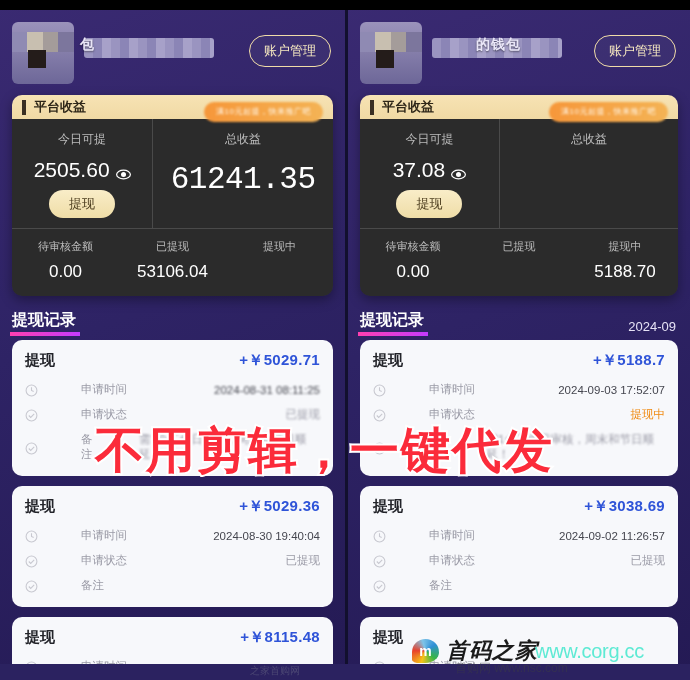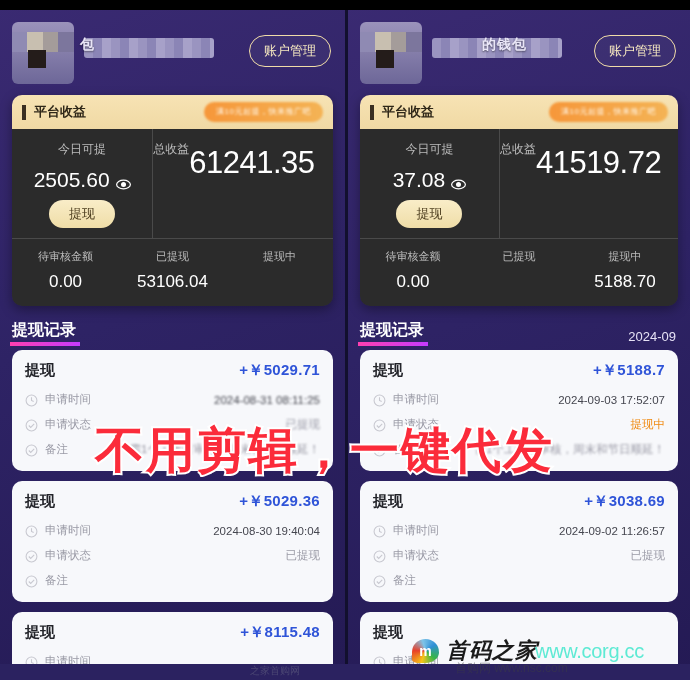--- a/index.html
+++ b/index.html
@@ -44,33 +44,33 @@
   .acct-btn {
     position:absolute; right:14px; top:35px;
     border:1px solid #f0dca8; color:#f6e8c0; background:rgba(255,255,255,.04);
     font-size:13px; padding:6px 14px; border-radius:20px; white-space:nowrap;
   }
 
   
   .earn-card { margin:0 12px; border-radius:10px; overflow:hidden; box-shadow:0 4px 12px rgba(0,0,0,.35); }
   .earn-head {
     background:linear-gradient(180deg,#f7e3b4,#f0d9a4);
-    height:34px; display:flex; align-items:center; padding:0 10px; position:relative;
+    height:24px; display:flex; align-items:center; padding:0 10px; position:relative;
   }
   .earn-head .bar { width:4px; height:15px; background:#3a2f22; margin-right:8px; }
   .earn-head .t { font-size:13px; color:#2f2718; font-weight:600; }
   .promo {
     position:absolute; right:10px; top:7px; height:20px; line-height:20px;
     background:linear-gradient(90deg,#f6973a,#f4b355); border-radius:12px;
     padding:0 12px; font-size:8px; color:#fff6e6; filter:blur(0.9px); letter-spacing:.5px;
   }
   .earn-body { background:#2b2b2b; padding:0; }
   .earn-top { display:flex; min-height:108px; }
   .col-l { flex:0 0 44%; border-right:1px solid #4a4a4a; padding:12px 0 10px; text-align:center; }
-  .col-r { flex:1; padding:12px 0 10px; text-align:center; display:flex; justify-content:flex-start; }
+  .col-r { flex:1; padding:12px 0 10px; text-align:center; display:flex; flex-direction:column; justify-content:flex-start;font-family:Liberation Mono, monospace; }
   .lbl { font-size:12px; color:#bdbdbd; margin-bottom:10px; }
   .today { font-size:21px; color:#fff; font-weight:400; display:inline-flex; align-items:center; gap:6px; }
   .eye { display:inline-block; width:15px; height:15px; }
   .wbtn {
     margin-top:8px; display:inline-block; background:linear-gradient(180deg,#f9edc8,#efdda7);
     color:#4a3b1d; font-size:13px; padding:5px 20px; border-radius:14px;
   }
   .total { font-size:31px; color:#fff; letter-spacing:-.5px; margin-top:4px; }
   .earn-bot { display:flex; border-top:1px solid #4a4a4a; padding:10px 0 14px; }
   .bcol { flex:1; text-align:center; }
@@ -83,21 +83,21 @@
   .rec-title::after {
     content:""; position:absolute; left:-2px; bottom:-2px; right:-4px; height:4px;
     background:linear-gradient(90deg,#ff3fb0,#c53bff);
   }
   .rec-month { font-size:13px; color:#e6e2f5;margin-top:9px; }
 
   .rcard { background:#f7f8fb; border-radius:10px; margin:0 12px 10px; padding:11px 13px 9px; }
   .rrow1 { display:flex; justify-content:space-between; align-items:center; margin-bottom:7px; }
   .rname { font-size:15px; font-weight:700; color:#23242a; }
   .ramt { font-size:15px; font-weight:700; color:#2f54d8; letter-spacing:.3px; }
-  .rline { display:flex; align-items:center; padding:5px 0; }
+  .rline { display:flex; align-items:center; padding:5px 0;gap:36px; }
   .ric { width:13px; height:13px; margin-right:7px; flex:0 0 13px; opacity:.5; }
   .rlab { font-size:11.5px; color:#9a9aa6; }
   .rval { margin-left:auto; font-size:11.5px; color:#45464f; }
   .rval.grey { color:#9a9aa6; }
   .rval.warn { color:#f0890f; }
   .rval.blur { filter:blur(1.1px); }
 
   
   .redtext {
     position:absolute; z-index:30; color:#fb2b3a; font-weight:900;
@@ -287,21 +287,21 @@
         </div>
       </div>
 
     </div>
 
     <div class="panel right">
 
       <div class="phead">
         <div class="avatar"></div>
         <div class="uname"></div>
-        <div class="uname-tail" style="left:134px;">的钱包</div>
+        <div class="uname-tail" style="left:128px;">的钱包</div>
         <div class="acct-btn">账户管理</div>
       </div>
 
       <div class="earn-card">
         <div class="earn-head">
           <div class="bar"></div>
           <div class="t">平台收益</div>
           <div class="promo">满10元起提，快来推广吧</div>
         </div>
         <div class="earn-body">
@@ -314,21 +314,20 @@
                   <svg viewBox="0 0 24 24" width="15" height="15">
                       <ellipse cx="12" cy="12" rx="11" ry="7" fill="none" stroke="#fff" stroke-width="2"></ellipse>
                       <circle cx="12" cy="12" r="4" fill="#fff"></circle>
                     </svg>
                 </span>
               </div>
               <div><span class="wbtn">提现</span></div>
             </div>
             <div class="col-r">
               <div class="lbl">总收益</div>
-              <div class="total">41519.72</div>
             </div>
           </div>
           <div class="earn-bot">
             <div class="bcol">
               <div class="bl">待审核金额</div>
               <div class="bv">0.00</div>
             </div>
             <div class="bcol">
               <div class="bl">已提现</div>
             </div>

